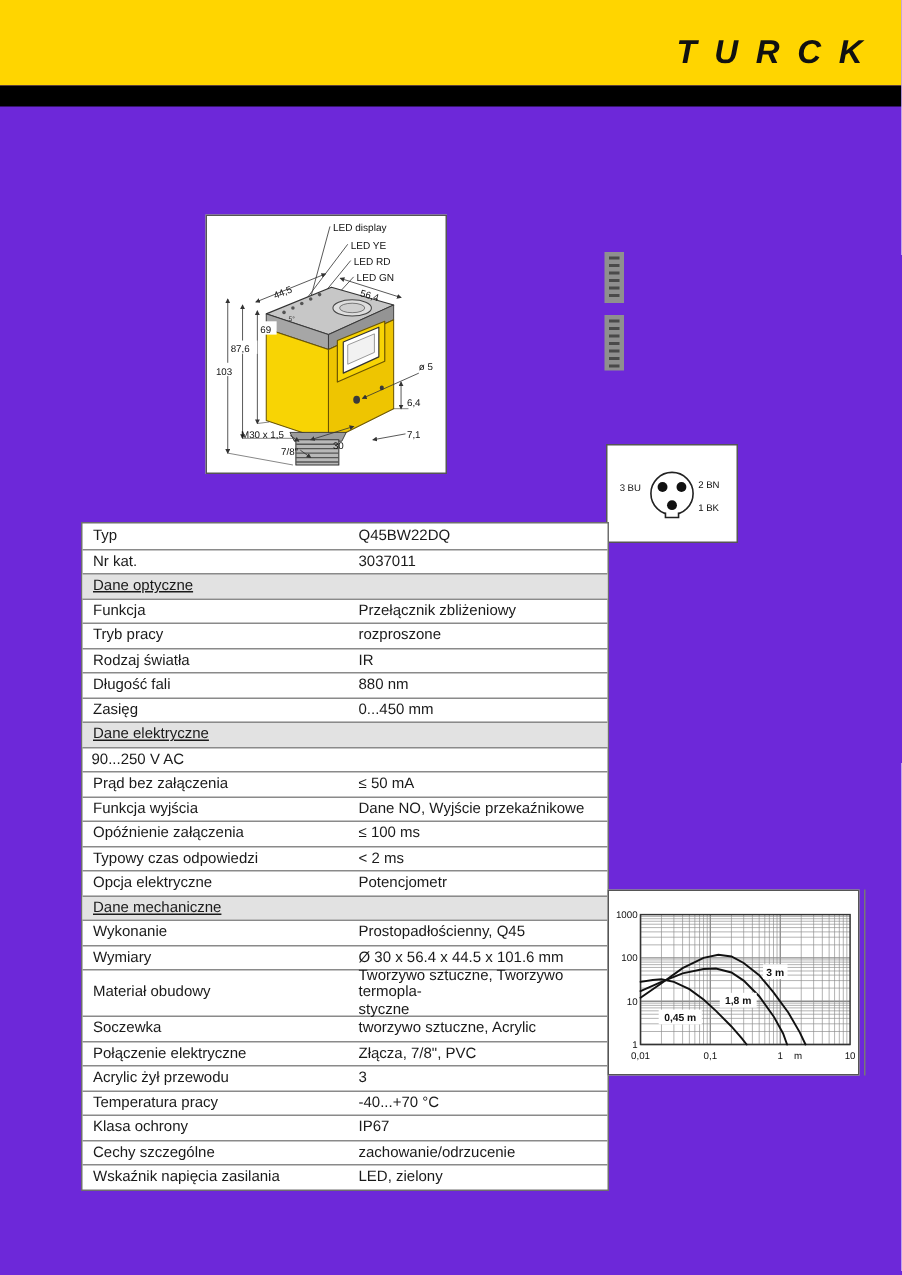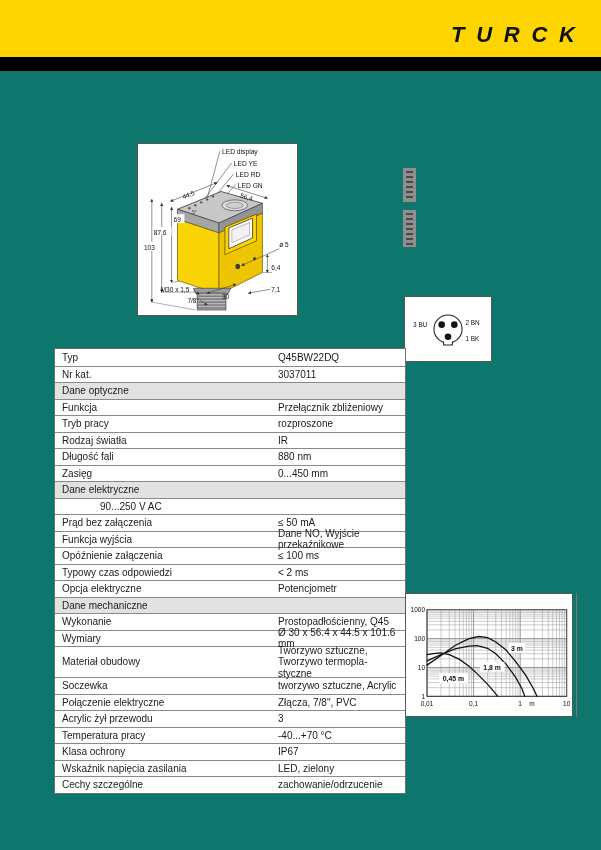--- a/index.html
+++ b/index.html
@@ -1,16 +1,16 @@
 <!DOCTYPE html>
 <html><head>
 <meta charset="utf-8">
 <style>
   html,body{margin:0;padding:0;background:#fff;}
-  .page{position:relative;width:601px;height:850px;background:#0f766e;overflow:hidden;
+  .page{position:relative;width:601px;height:850px;background:#6d28d9;overflow:hidden;
         font-family:"Liberation Sans",sans-serif;color:#1a1a1a;}
 
   
   .header{position:absolute;left:0;top:0;width:601px;height:57px;}
   .blackbar{position:absolute;left:0;top:57px;width:601px;height:14px;background:#000;}
   .logo{position:absolute;top:24px;right:22px;height:22px;}
 
   
   .drawing-frame{position:absolute;left:137px;top:143px;width:161px;height:173px;
                  border:1px solid #555;background:#fff;box-sizing:border-box;}
@@ -26,23 +26,23 @@
               border:1px solid #555;background:#fff;box-sizing:border-box;}
 
   
   .spec-table{position:absolute;left:54px;top:348px;width:352px;
               border:1px solid #6e6e6e;box-sizing:border-box;background:#fff;
               font-size:10px;line-height:1.15;}
   .t-row{display:flex;align-items:center;height:16.5px;box-sizing:border-box;
          border-top:1px solid #8a8a8a;}
   .t-row:first-child{border-top:none;}
   .t-row.tall{height:31px;}
-  .t-row.section{background:#e2e2e2;}
+  .t-row.section{background:#e2e2e2;text-decoration:underline;}
   .t-label{width:178px;padding-left:7px;box-sizing:border-box;}
-  .t-value{flex:1;padding-left:6px;white-space:pre-line;margin-left:39px;}
+  .t-value{flex:1;padding-left:6px;white-space:pre-line;}
 
   
   .chart-box{position:absolute;left:405px;top:593px;width:168px;height:124px;
              border:1px solid #555;background:#fff;box-sizing:border-box;}
   .chart-extra-line{position:absolute;left:576px;top:593px;width:1px;height:124px;background:#777;}
 
   svg text{font-family:"Liberation Sans",sans-serif;}
 </style>
 </head>
 <body>
@@ -288,26 +288,26 @@
       </div>
       <div class="t-row">
         <div class="t-label">Temperatura pracy</div>
         <div class="t-value">-40...+70  °C</div>
       </div>
       <div class="t-row">
         <div class="t-label">Klasa ochrony</div>
         <div class="t-value">IP67</div>
       </div>
       <div class="t-row">
+        <div class="t-label">Cechy szczególne</div>
+        <div class="t-value">zachowanie/odrzucenie</div>
+      </div>
+      <div class="t-row">
         <div class="t-label">Wskaźnik napięcia zasilania</div>
         <div class="t-value">LED, zielony</div>
-      </div>
-      <div class="t-row">
-        <div class="t-label">Cechy szczególne</div>
-        <div class="t-value">zachowanie/odrzucenie</div>
       </div>
     </div>
 
   <div class="chart-box">
     <svg id="chart-svg" width="166" height="122" viewBox="0 0 168 124">
         <line x1="21.0" y1="16" x2="21.0" y2="104" stroke="#8d8d8d" stroke-width="0.9"></line>
         <line x1="21" y1="104.0" x2="163" y2="104.0" stroke="#8d8d8d" stroke-width="0.9"></line>
         <line x1="35.2" y1="16" x2="35.2" y2="104" stroke="#8d8d8d" stroke-width="0.45"></line>
         <line x1="21" y1="95.2" x2="163" y2="95.2" stroke="#8d8d8d" stroke-width="0.45"></line>
         <line x1="43.6" y1="16" x2="43.6" y2="104" stroke="#8d8d8d" stroke-width="0.45"></line>

